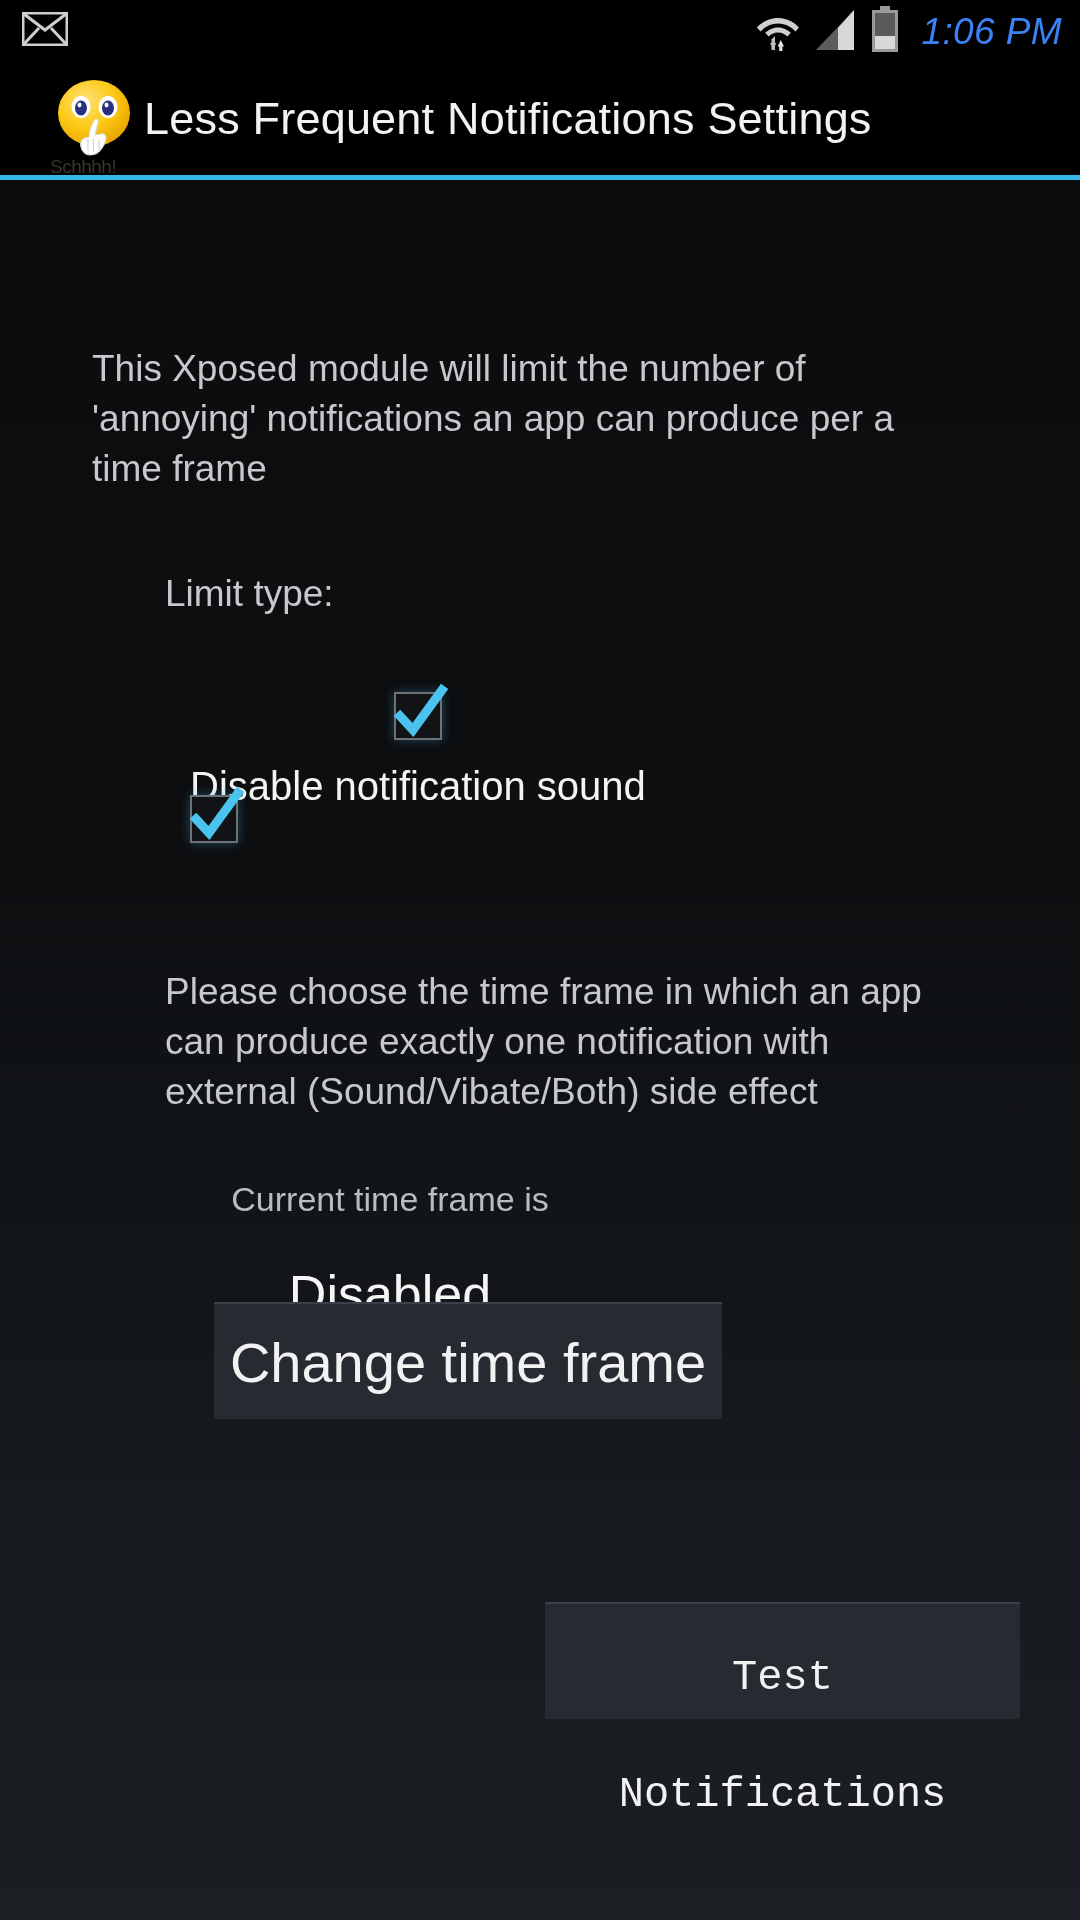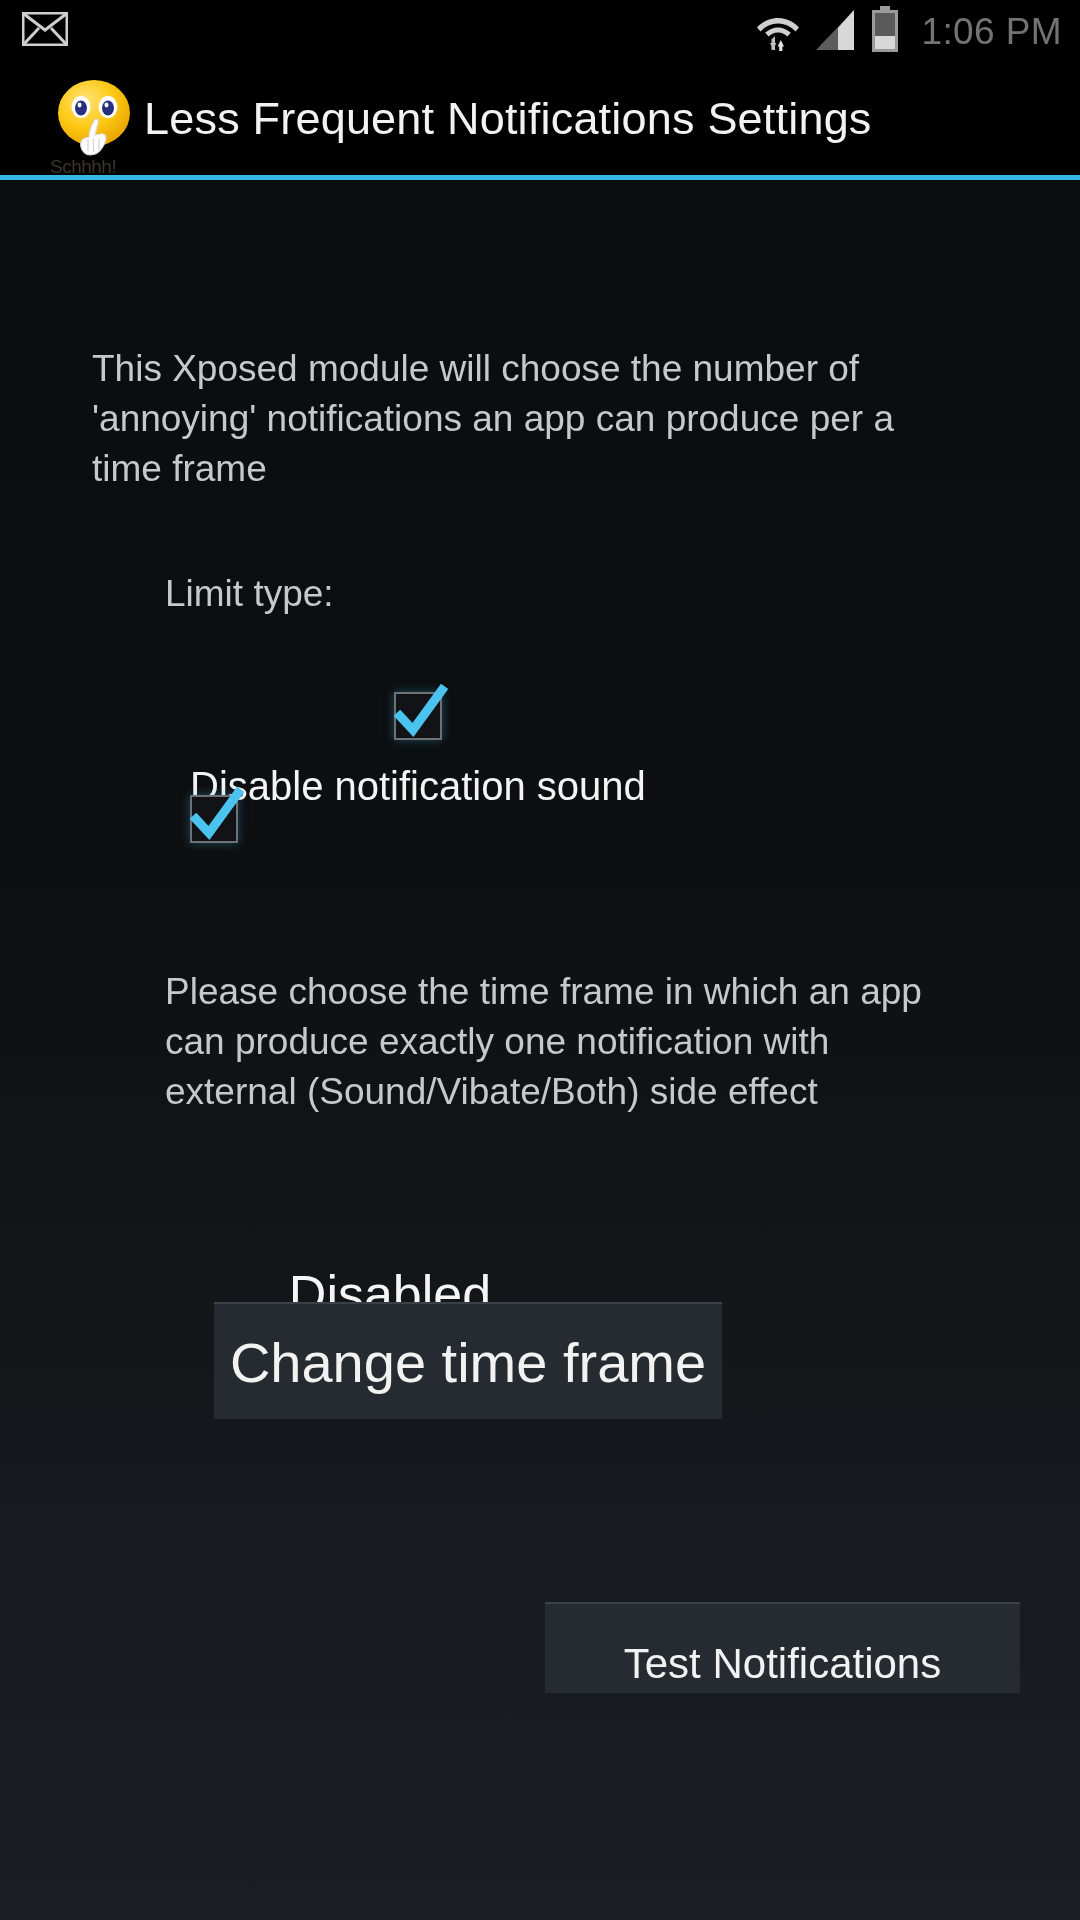--- a/index.html
+++ b/index.html
@@ -18,25 +18,26 @@
     background:#000000;
     display:flex;
     align-items:center;
     padding:0 18px 0 22px;
     position:relative;
   }
   .sb-left { display:flex; align-items:center; gap:14px; }
   .sb-right { margin-left:auto; display:flex; align-items:center; gap:12px; }
   .sb-clock {
     font-size:37px;
-    color:#737373;
+    color:#3b82f6;
     letter-spacing:0.4px;
     font-weight:400;
     margin-left:9px;
     line-height:1;
+    font-style:italic;
   }
 
   .env-icon { display:block; }
   .wifi-icon { display:block; }
   .sig-icon { display:block; }
   .batt-icon { display:block; }
 
   
   .titlebar {
     height:113px;
@@ -165,25 +166,26 @@
     width:508px; height:117px;
     font-size:56px;
     line-height:117px;
     text-align:center;
     padding:0;
   }
 
   .btn-test {
     position:absolute;
     left:545px; top:1422px;
-    width:475px; height:91px;
+    width:475px; height:117px;
     font-size:42px;
     line-height:117px;
     text-align:center;
-    padding:1px;
+    padding:16px;
+    font-family:Liberation Mono, monospace;
   }
 </style>
 </head>
 <body>
 
 <div class="statusbar">
 
   <div class="sb-left">
     <span class="env-icon">
       <svg width="46" height="34" viewBox="0 0 46 34">
@@ -250,21 +252,21 @@
       </svg>
     </span>
     <span class="shush-caption">Schhhh!</span>
   </div>
   <div class="app-title">Less Frequent Notifications Settings</div>
 </div>
 <div class="accent-rule"></div>
 
 <div class="content">
 
-  <div class="intro">This Xposed module will choose the number of 'annoying' notifications an app can produce per a time frame</div>
+  <div class="intro">This Xposed module will limit the number of 'annoying' notifications an app can produce per a time frame</div>
 
   <div class="limit-label">Limit type:</div>
 
   <div class="cb-row r1">
     <span class="checkbox">
       <svg width="58" height="62" viewBox="0 0 58 62">
         <path d="M8 32 L21 46 L50 6" fill="none" stroke="#4bc3ef" stroke-width="9" stroke-linecap="square" stroke-linejoin="miter"></path>
       </svg>
     </span>
     <span class="cb-label">Disable notification sound</span>
@@ -273,18 +275,19 @@
   <div class="cb-row r2">
     <span class="checkbox">
       <svg width="58" height="62" viewBox="0 0 58 62">
         <path d="M8 32 L21 46 L50 6" fill="none" stroke="#4bc3ef" stroke-width="9" stroke-linecap="square" stroke-linejoin="miter"></path>
       </svg>
     </span>
   </div>
 
   <div class="para2">Please choose the time frame in which an app can produce exactly one notification with external (Sound/Vibate/Both) side effect</div>
 
+  <div class="tf-current">Current time frame is</div>
   <div class="tf-value">Disabled</div>
 
   <button class="btn btn-change">Change time frame</button>
 
   <button class="btn btn-test">Test Notifications</button>
 </div>
 
 </body></html>

